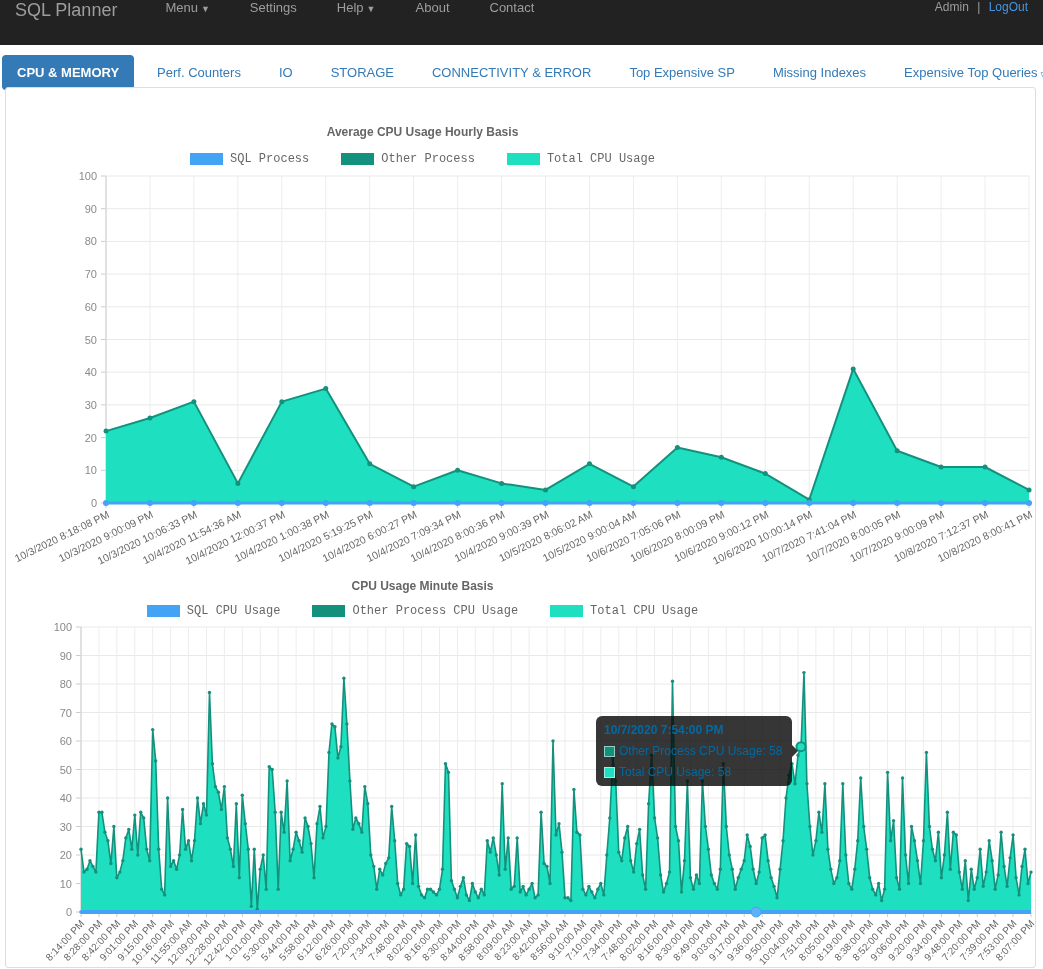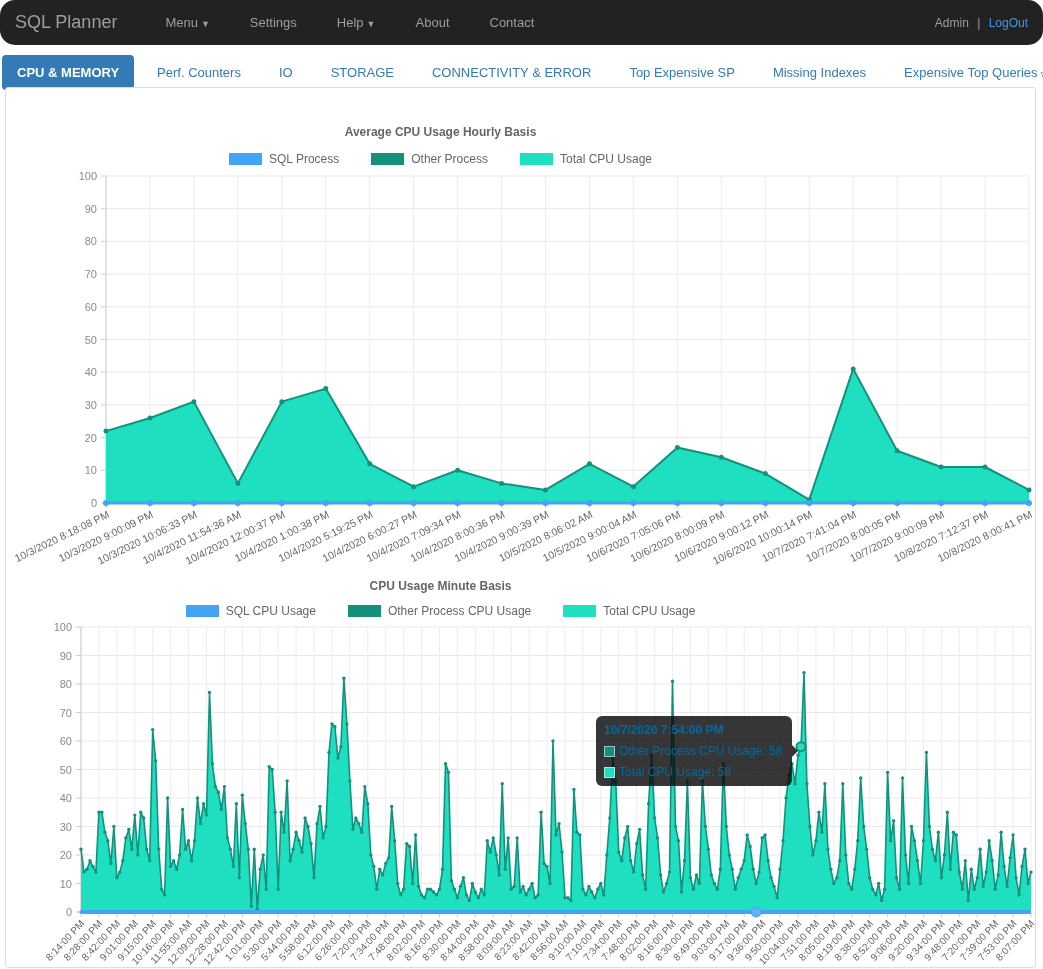--- a/index.html
+++ b/index.html
@@ -1,48 +1,48 @@
 <!DOCTYPE html>
 <html><head>
 <meta charset="utf-8">
 <style>
   html,body{margin:0;padding:0;background:#fff;}
   body{width:1043px;height:969px;overflow:hidden;position:relative;
        font-family:"Liberation Sans","DejaVu Sans",sans-serif;-webkit-font-smoothing:antialiased;}
   
   .navbar{position:absolute;left:0;top:0;width:100%;height:45px;background:#222;
-          display:flex;align-items:center;box-sizing:border-box;padding:0 15px;border-radius:15px;}
+          display:flex;align-items:flex-start;box-sizing:border-box;padding:0 15px;}
   .brand{color:#9d9d9d;font-size:18px;margin-right:48px;white-space:nowrap;}
   .nav-item{color:#9d9d9d;font-size:13px;margin-right:40px;cursor:pointer;white-space:nowrap;}
   .nav-item .caret-ch{font-size:9px;margin-left:3px;}
   .nav-right{margin-left:auto;font-size:12px;white-space:nowrap;}
   .nav-user{color:#9d9d9d;}
   .nav-sep{color:#9d9d9d;margin:0 5px;}
   .nav-logout{color:#4495e2;cursor:pointer;}
   
   .tabs{position:absolute;left:2px;top:46px;width:1039px;height:52px;display:flex;align-items:center;}
   .tab{color:#337ab7;font-size:13px;padding:10px 15px;margin-right:8px;cursor:pointer;
        white-space:nowrap;border-radius:4px;}
   .tab.active{background:#337ab7;color:#fff;font-weight:bold;}
   .tab .caret-sm{font-size:9px;margin-left:3px;}
   
   .panel{position:absolute;left:5px;top:87px;width:1031px;height:881px;
          border:1px solid #ddd;border-radius:3px;box-sizing:border-box;background:#fff;}
   .panel-heading{height:27px;line-height:27px;background:#f0f0f0;border-bottom:1px solid #ddd;
                  text-align:center;font-size:15px;color:#333;border-radius:3px 3px 0 0;}
   .panel-body{position:absolute;left:0;top:28px;right:0;bottom:0;}
   
-  .chart-wrap{position:absolute;left:-5px;width:843px;padding-left:36px;}
+  .chart-wrap{position:absolute;left:-5px;width:843px;}
   #chart1-wrap{top:0;height:460px;}
   #chart2-wrap{top:460px;height:393px;}
   .chart-title{position:absolute;left:0;width:100%;text-align:center;
                font-size:12px;font-weight:bold;color:#666;}
   .chart-legend{position:absolute;left:0;width:100%;display:flex;justify-content:center;
                 align-items:center;font-size:12px;color:#666;}
-  .legend-item{display:flex;align-items:center;margin:0 16px;cursor:pointer;}
+  .legend-item{display:flex;align-items:center;margin:0 16px;cursor:pointer;font-family:Liberation Mono, monospace;}
   .legend-swatch{display:inline-block;width:33px;height:12px;margin-right:7px;}
   .chart-svg{position:absolute;left:0;top:0;}
   
   .tooltip{position:absolute;z-index:5;background:rgba(10,10,10,0.82);color:#0369a1;
            border-radius:6px;padding:7px 10px 7px 8px;font-size:12px;white-space:nowrap;}
   .tooltip-title{font-weight:bold;margin-bottom:4px;}
   .tooltip-row{display:flex;align-items:center;margin-top:7px;}
   .tooltip-swatch{display:inline-block;width:11px;height:11px;margin-right:4px;
                   border:1px solid rgba(255,255,255,0.55);box-sizing:border-box;}
   .tooltip-caret{position:absolute;right:-6px;top:50%;margin-top:-6px;width:0;height:0;

